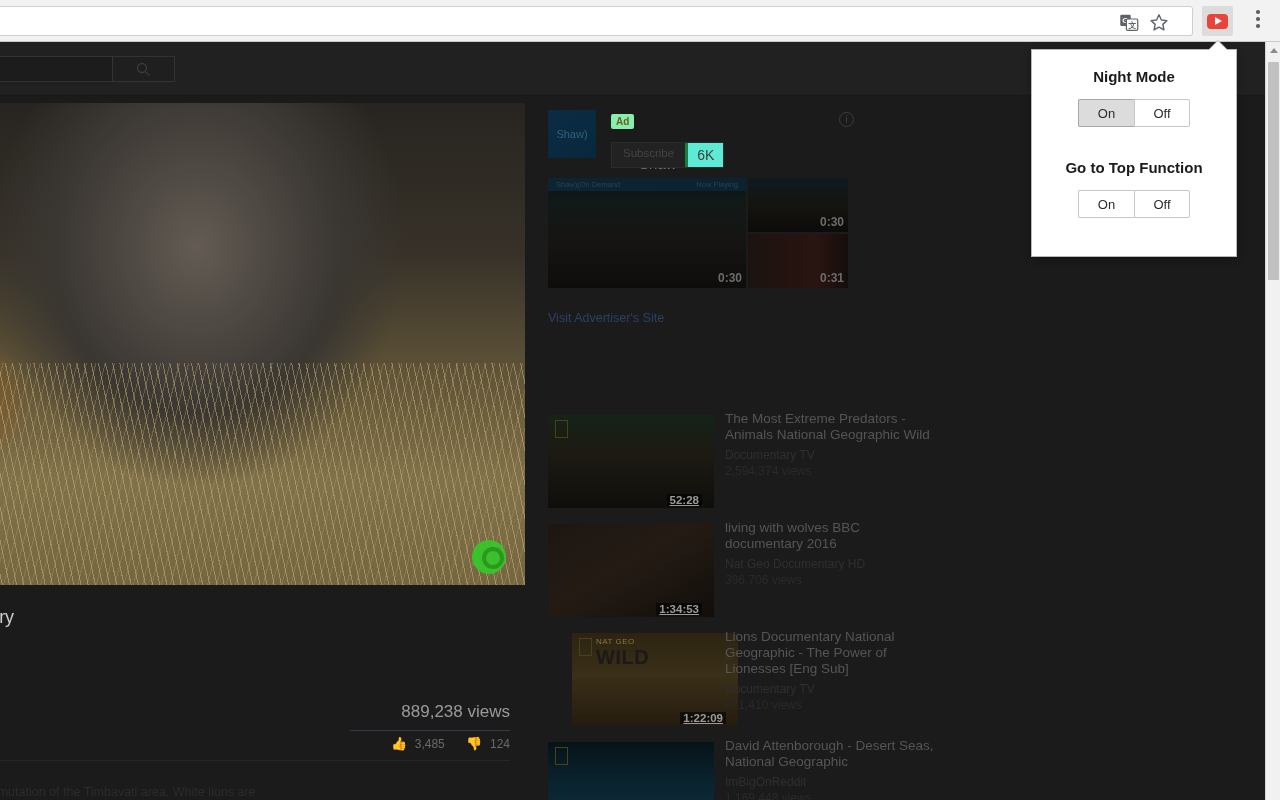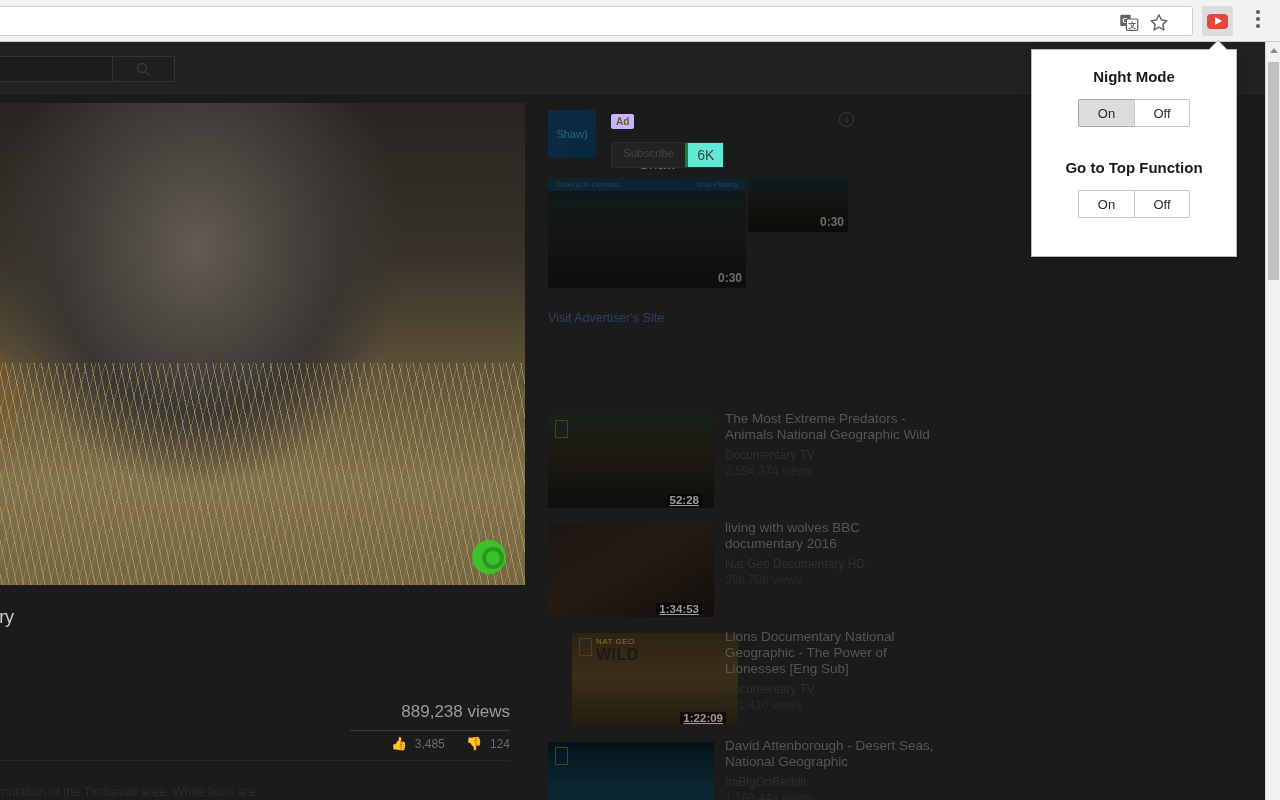--- a/index.html
+++ b/index.html
@@ -171,21 +171,21 @@
 
   #ad-block { position: relative; height: 200px; }
   #ad-avatar {
     position: absolute; left: 0; top: 0; width: 48px; height: 48px;
     background: linear-gradient(145deg,#0d2c44,#06283c);
     display: flex; align-items: center; justify-content: center;
     font-size: 11px; color: #31627e;
   }
   #ad-badge {
     position: absolute; left: 63px; top: 4px;
-    background: #c4b5fd; color: #6d5d22;
+    background: #86efac; color: #6d5d22;
     font-size: 10px; font-weight: bold;
     padding: 2px 5px; border-radius: 2px;
   }
   #ad-name {
     position: absolute; left: 91px; top: 1px;
     font-size: 15px; color: #737373; font-weight: 500; margin-top: 44px;
   }
   #ad-info-icon {
     position: absolute; right: 94px; top: 2px;
     width: 15px; height: 15px;
@@ -277,21 +277,21 @@
   .rel-badge {
     position: absolute; left: 7px; top: 5px;
     width: 13px; height: 18px; border: 1.5px solid #4a4116;
   }
   .rel-natgeo-text {
     position: absolute; left: 24px; top: 4px;
     font-size: 8px; color: #877a3d; letter-spacing: .5px;
   }
   .rel-wild-text {
     position: absolute; left: 24px; top: 13px;
-    font-size: 16px; color: #1c1a16; font-weight: bold; letter-spacing: .5px;
+    font-size: 20px; color: #1c1a16; font-weight: bold; letter-spacing: .5px;
   }
   .rel-meta { position: absolute; left: 177px; top: -4px; width: 215px; }
   .rel-title {
     font-size: 13.5px; line-height: 16px; color: #555555; font-weight: 500;
     cursor: pointer;
   }
   .rel-channel { font-size: 12px; color: #2f2f2f; margin-top: 5px; }
   .rel-views { font-size: 12px; color: #2a2a2a; margin-top: 2px; }
 
   
@@ -412,20 +412,23 @@
 
       <div id="ad-thumbs">
         <div class="ad-thumb" id="ad-thumb-main">
           <span class="ad-thumb-label">Shaw)(On Demand</span>
           <span class="ad-thumb-label-r">Now Playing</span>
           <span class="ad-dur">0:30</span>
         </div>
         <div class="ad-thumb" id="ad-thumb-2">
           <span class="ad-dur">0:30</span>
         </div>
+        <div class="ad-thumb" id="ad-thumb-3">
+          <span class="ad-dur">0:31</span>
+        </div>
       </div>
 
       <div id="ad-link">Visit Advertiser's Site</div>
     </div>
 
 
     <div id="related-list">
 
       <div class="related-item">
         <div class="rel-thumb rel-thumb-1">

